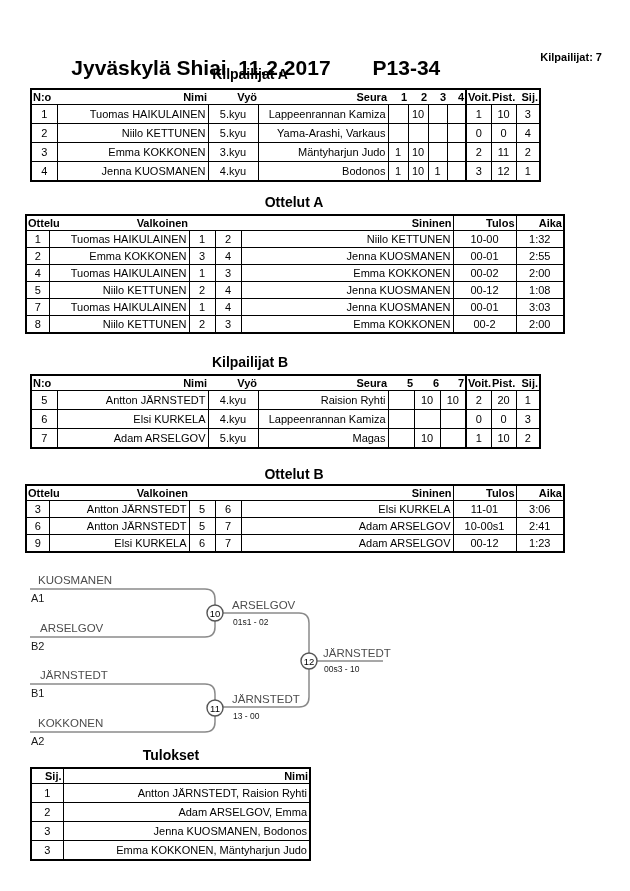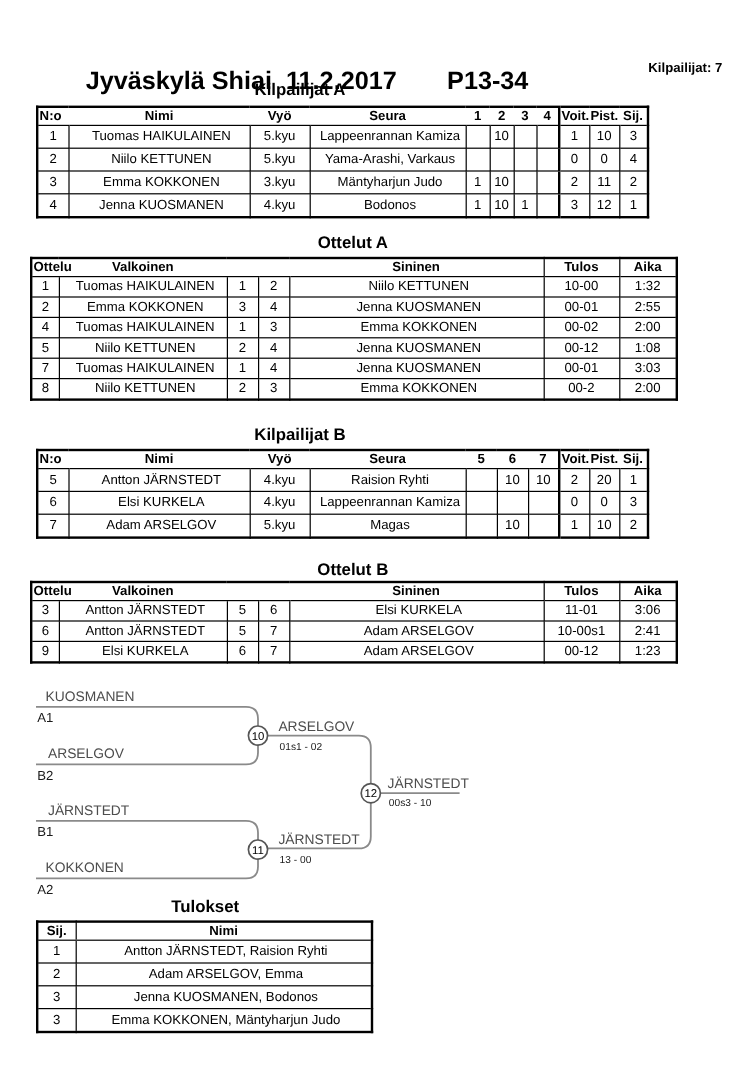--- a/index.html
+++ b/index.html
@@ -11,30 +11,30 @@
   .page-title{top:32px;left:0;width:500px;text-align:center;font-size:21px;font-weight:bold;white-space:pre;}
   .page-title .cat{margin-left:42px;}
   .note{top:51px;right:28px;font-size:11px;font-weight:bold;}
   .sec-head{font-size:14px;font-weight:bold;transform:translateX(-50%);white-space:nowrap;}
 
   table{border-collapse:collapse;table-layout:fixed;}
   table.grid{border:2px solid #000;background:#fff;}
   .grid th{
     border:none;border-bottom:1px solid #000;
     font-size:11px;font-weight:bold;padding:0 1px;height:14px;
-    white-space:nowrap;overflow:visible;text-align:center;
+    white-space:nowrap;overflow:visible;text-align:right;
   }
   .grid td{
     border:1px solid #000;font-size:11px;padding:0 2px;
     white-space:nowrap;overflow:hidden;text-align:center;
   }
   .pool td{height:18px;}
   .mtch td{height:16px;}
   .res td{height:18px;}
-  .grid td.l{text-align:center;padding-left:6px;margin-left:16px;}
+  .grid td.l{text-align:right;padding-left:6px;margin-left:16px;}
   .grid th.l{text-align:left;padding-left:1px;}
   .sep{border-left:2px solid #000 !important;}
   .hb{border-left:1px solid #000 !important;margin-top:19px;}
 
   svg text{font-family:"Liberation Sans", sans-serif;}
   .slot-name{font-size:11.5px;fill:#4d4d4d;}
   .seed-label{font-size:11px;fill:#1a1a1a;}
   .winner-name{font-size:11.5px;fill:#4d4d4d;}
   .score-label{font-size:8.5px;fill:#1a1a1a;}
   .circle-num{font-size:9.5px;fill:#000;text-anchor:middle;}

